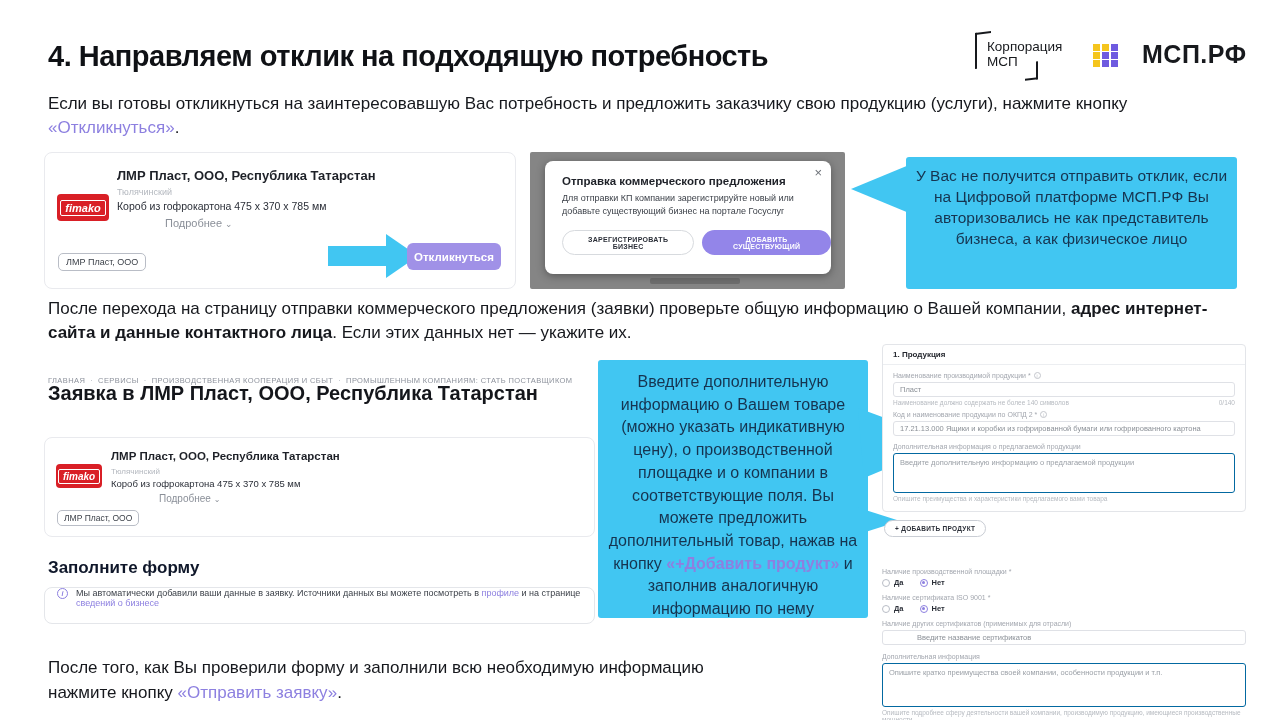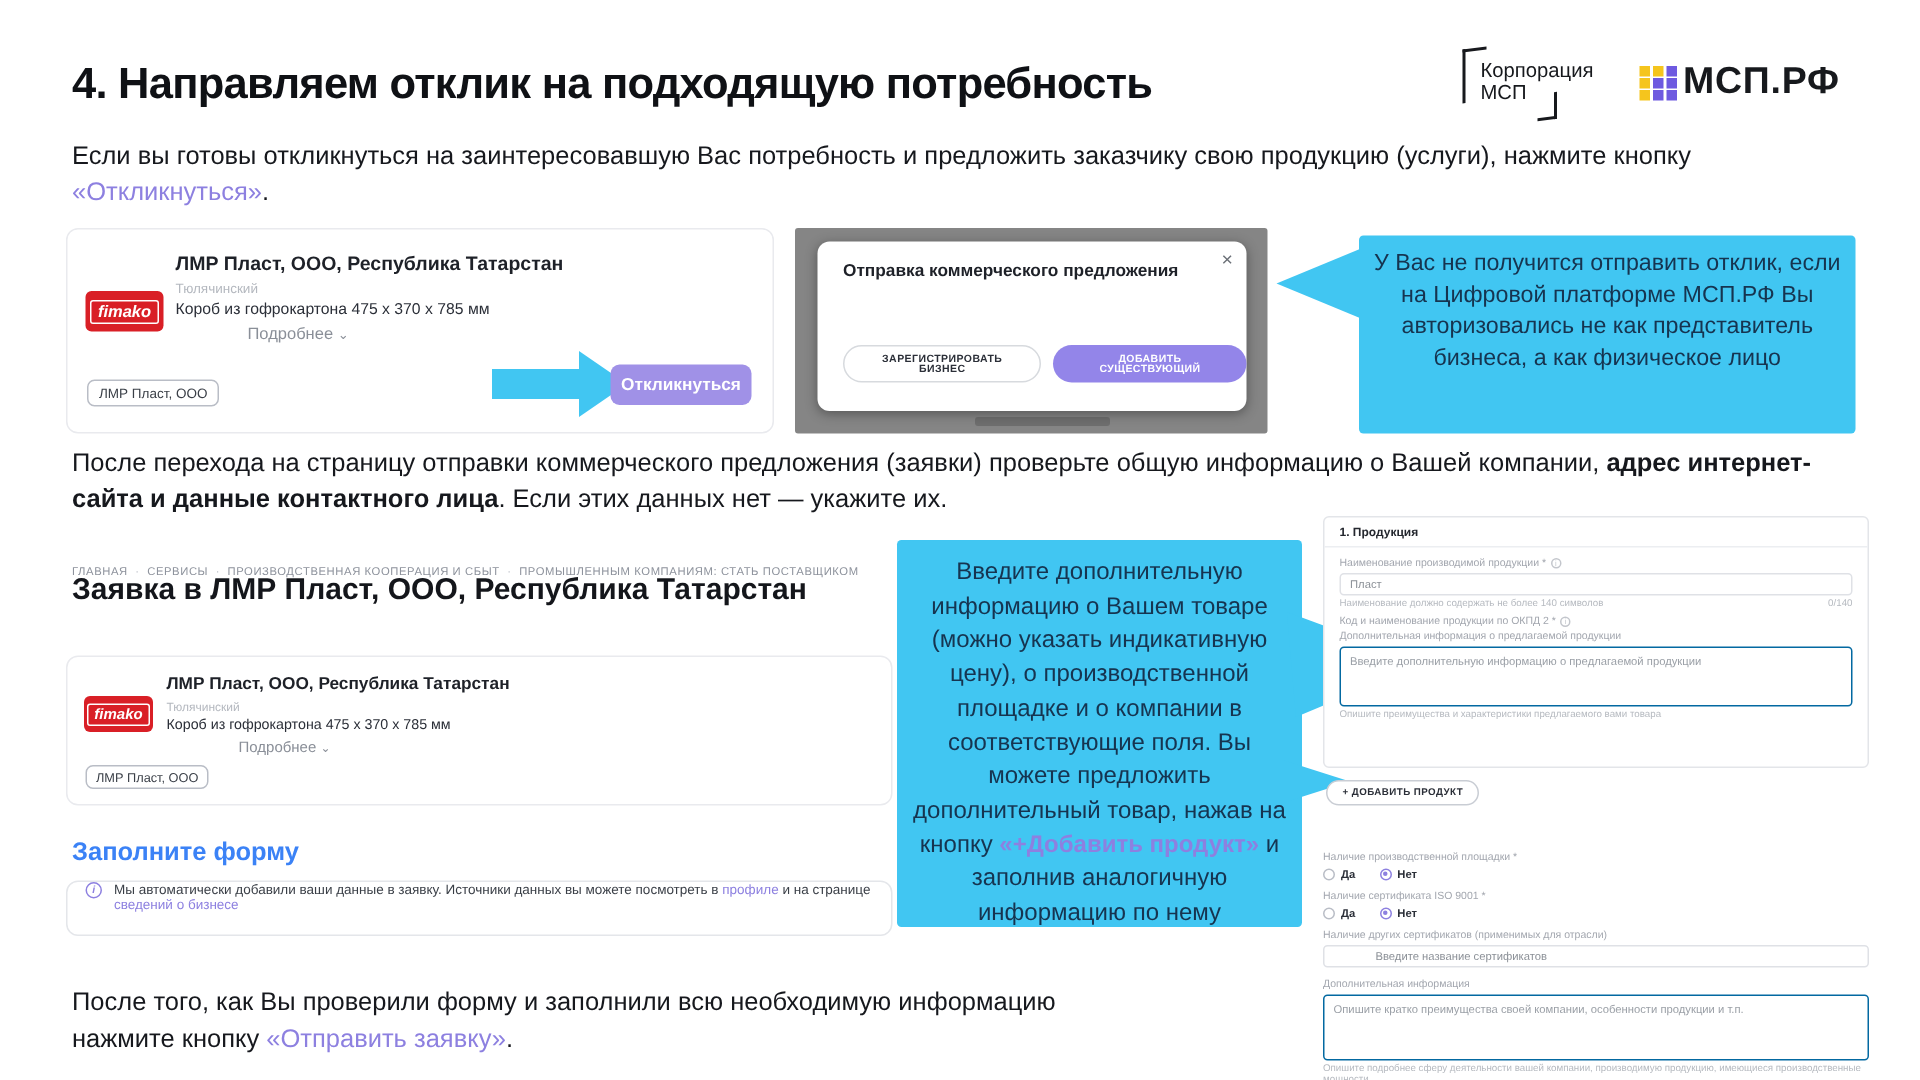--- a/index.html
+++ b/index.html
@@ -10,21 +10,21 @@
   
   .title { left:48px; top:40px; font-size:29px; font-weight:800; color:#0f1115; letter-spacing:-0.5px; }
   .intro { left:48px; top:92px; width:1190px; font-size:17px; line-height:1.42; color:#16181d; }
   .purple-link { color:#8d80e0; cursor:pointer; }
 
   .corp-logo { left:975px; top:30px; width:110px; height:56px; font-size:13.5px; line-height:1.12; color:#17191d; font-weight:500; }
   .corp-text { position:absolute; left:12px; top:9px; }
   .corp-br-l { position:absolute; left:0; top:2px; width:16px; height:36px; border-left:2px solid #17191d; border-top:2px solid #17191d; transform:skewY(-7deg); }
   .corp-br-r { position:absolute; left:50px; top:32px; width:13px; height:18px; border-right:2px solid #17191d; border-bottom:2px solid #17191d; transform:skewY(-7deg); }
 
-  .msp-logo { left:1093px; top:40px; display:flex; align-items:center; gap:4px; }
+  .msp-logo { left:1093px; top:40px; display:flex; align-items:center; gap:24px; }
   .msp-bars { display:flex; align-items:flex-end; gap:2px; height:24px; }
   .msp-bars .col { display:flex; flex-direction:column; gap:1px; width:7px; }
   .cell { width:7px; height:7px; }
   .cell.y { background:#f5c51d; } .cell.p { background:#6e5ae0; }
   .msp-word { font-size:25px; font-weight:800; color:#17191d; letter-spacing:0.5px; }
 
   
   .card { background:#fff; border:1px solid #e9eaee; border-radius:8px; }
   .card1 { left:44px; top:152px; width:472px; height:137px; }
   .card2 { left:44px; top:437px; width:551px; height:100px; }
@@ -59,21 +59,21 @@
 
   
   .para2 { left:48px; top:297px; width:1195px; font-size:17px; line-height:1.42; color:#16181d; }
   .footerp { left:48px; top:656px; width:700px; font-size:17px; line-height:1.45; color:#16181d; }
 
   
   .breadcrumb { left:48px; top:366px; font-size:7.5px; letter-spacing:0.4px; color:#8d929c; display:flex; gap:5px; align-items:center;margin-top:10px; }
   .bc-item { cursor:pointer; }
   .bc-sep { color:#b9bdc6; }
   .app-title { left:48px; top:382px; font-size:20px; font-weight:800; color:#14161b; }
-  .fill-title { left:48px; top:558px; font-size:17px; font-weight:800; color:#3b82f6; }
+  .fill-title { left:48px; top:558px; font-size:17px; font-weight:800; color:#0f172a; }
   .banner { left:44px; top:587px; width:551px; height:37px; border:1px solid #e4e6ea; border-radius:8px; display:flex; padding:0 12px; gap:8px; font-size:9px; color:#3a3f47; }
   .info-icon { width:11px; height:11px; border:1px solid #8d80e0; border-radius:50%; color:#8d80e0; font-size:7px; display:inline-flex; align-items:center; justify-content:center; flex:0 0 auto; font-style:italic; font-weight:700; }
 
   
   .form { left:882px; top:344px; width:366px; height:376px; font-size:7px; color:#a6aab2; }
   .sec1 { position:absolute; left:0; top:0; width:364px; border:1px solid #e3e5e9; border-radius:4px; background:#fff; height:168px; }
   .sec-head { height:20px; line-height:20px; padding:0 10px; font-size:8px; font-weight:800; color:#24272e; border-bottom:1px solid #eceef1; }
   .f-pad { padding:7px 10px 0 10px; }
   .f-label { display:flex; align-items:center; gap:3px; margin-bottom:3px; color:#a3a7af; }
   .tiny-i { width:7px; height:7px; border:1px solid #c3c6cc; border-radius:50%; font-size:5px; color:#c3c6cc; display:inline-flex; align-items:center; justify-content:center; }
@@ -142,20 +142,21 @@
   <svg class="arrow-svg" style="left:328px; top:232px;" width="92" height="48">
     <polygon class="cyan" points="0,14 58,14 58,2 90,24 58,46 58,34 0,34"></polygon>
   </svg>
   <button class="respond-btn">Откликнуться</button>
 
   <div class="abs modal-wrap">
     <div class="behind-hint"></div>
     <div class="modal">
       <span class="modal-close">×</span>
       <div class="modal-title">Отправка коммерческого предложения</div>
+      <div class="modal-body">Для отправки КП компании зарегистрируйте новый или добавьте существующий бизнес на портале Госуслуг</div>
       <div class="modal-btns">
         <button class="pill outline">ЗАРЕГИСТРИРОВАТЬ БИЗНЕС</button>
         <button class="pill filled">ДОБАВИТЬ СУЩЕСТВУЮЩИЙ</button>
       </div>
     </div>
   </div>
 
   <svg class="arrow-svg" style="left:845px; top:163px;" width="64" height="58">
     <polygon class="cyan" points="64,2 6,26 64,50"></polygon>
   </svg>
@@ -211,20 +212,21 @@
           </div>
         <div class="f-input">Пласт</div>
         <div class="f-helper">
             <span>Наименование должно содержать не более 140 символов</span>
             <span>0/140</span>
           </div>
         <div class="f-label">
             <span>Код и наименование продукции по ОКПД 2 *</span>
             <span class="tiny-i">i</span>
           </div>
+        <div class="f-input" style="margin-bottom:7px;">17.21.13.000 Ящики и коробки из гофрированной бумаги или гофрированного картона</div>
         <div class="f-label">Дополнительная информация о предлагаемой продукции</div>
         <div class="f-area">Введите дополнительную информацию о предлагаемой продукции</div>
         <div class="helper-only">Опишите преимущества и характеристики предлагаемого вами товара</div>
       </div>
     </div>
 
     <button class="addprod">+ ДОБАВИТЬ ПРОДУКТ</button>
 
     <div class="sec2-body">
       <div class="f-label">Наличие производственной площадки *</div>

